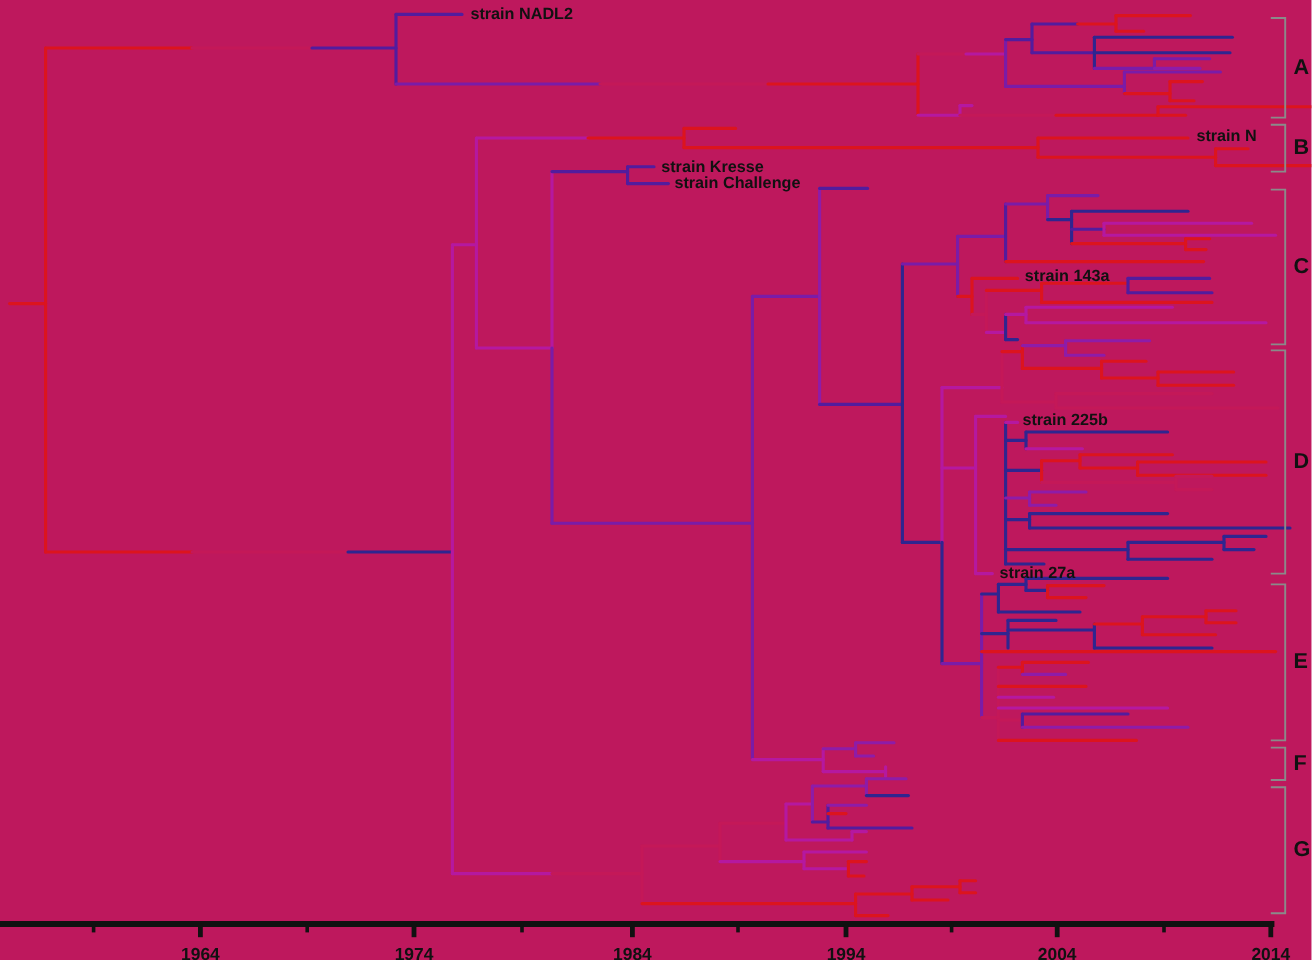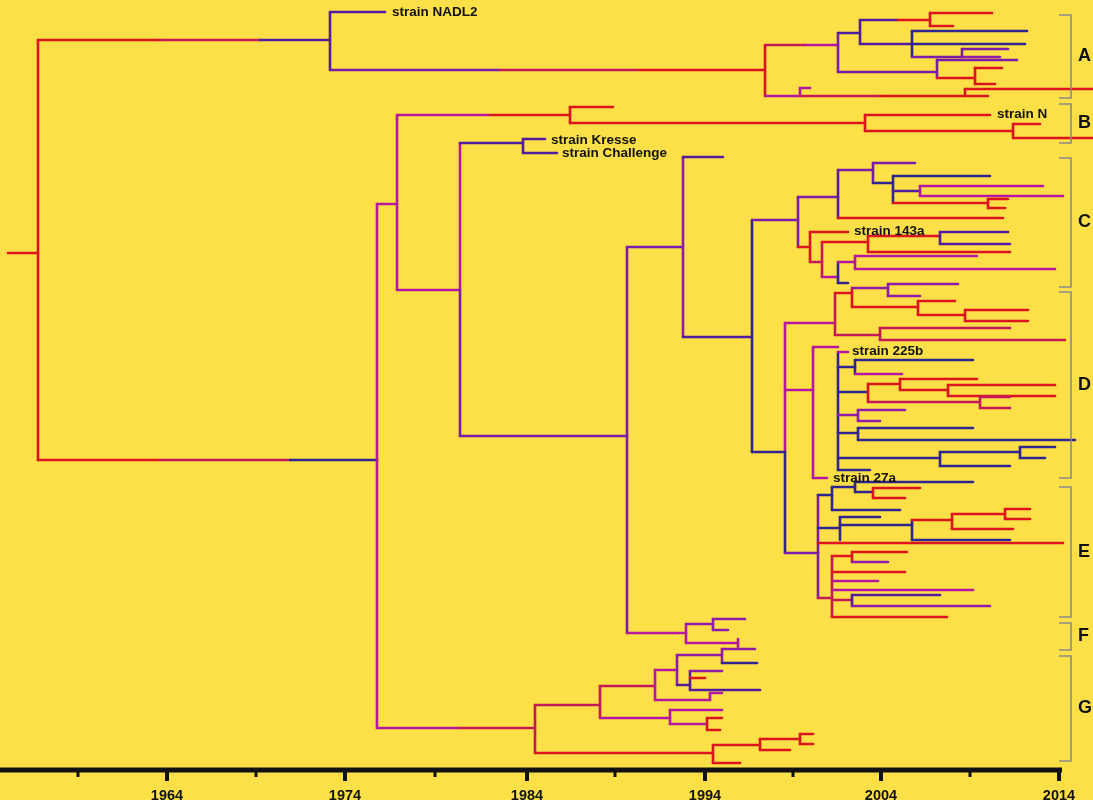--- a/index.html
+++ b/index.html
@@ -1,16 +1,16 @@
 <!DOCTYPE html>
 <html><head>
 <meta charset="utf-8">
 <style>
   html,body{margin:0;padding:0;background:#ffffff;}
-  #figure{position:relative;width:1093px;height:800px;background:#fde047;overflow:hidden;
+  #figure{position:relative;width:1093px;height:800px;background:#be185d;overflow:hidden;
           font-family:"Liberation Sans", sans-serif;}
   #tree-svg{position:absolute;left:0;top:0;}
   .strain-label{font-weight:bold;font-size:13.5px;}
   .clade-letter{font-weight:bold;font-size:18px;}
   .axis-year{font-weight:bold;font-size:14.5px;}
 </style>
 </head>
 <body>
 
 <div id="figure">

